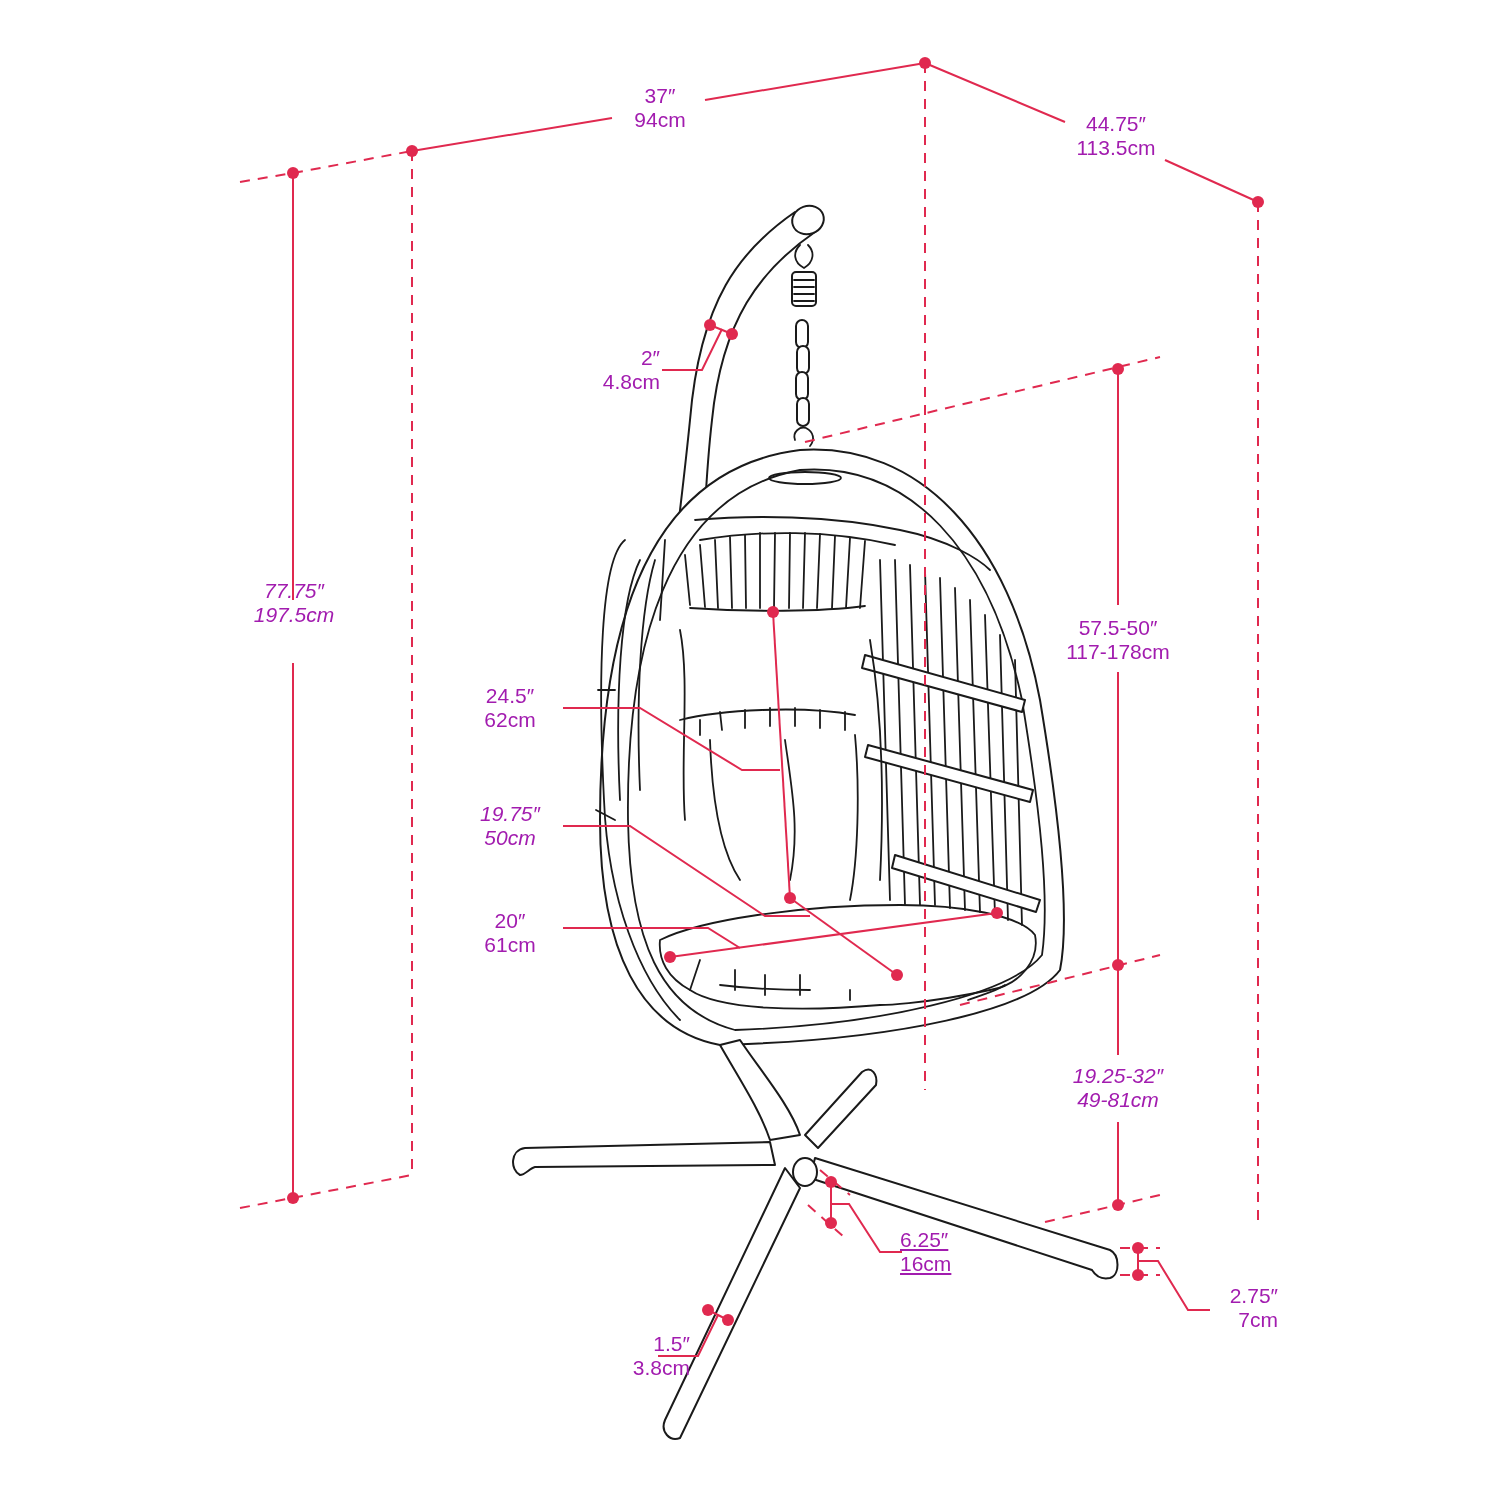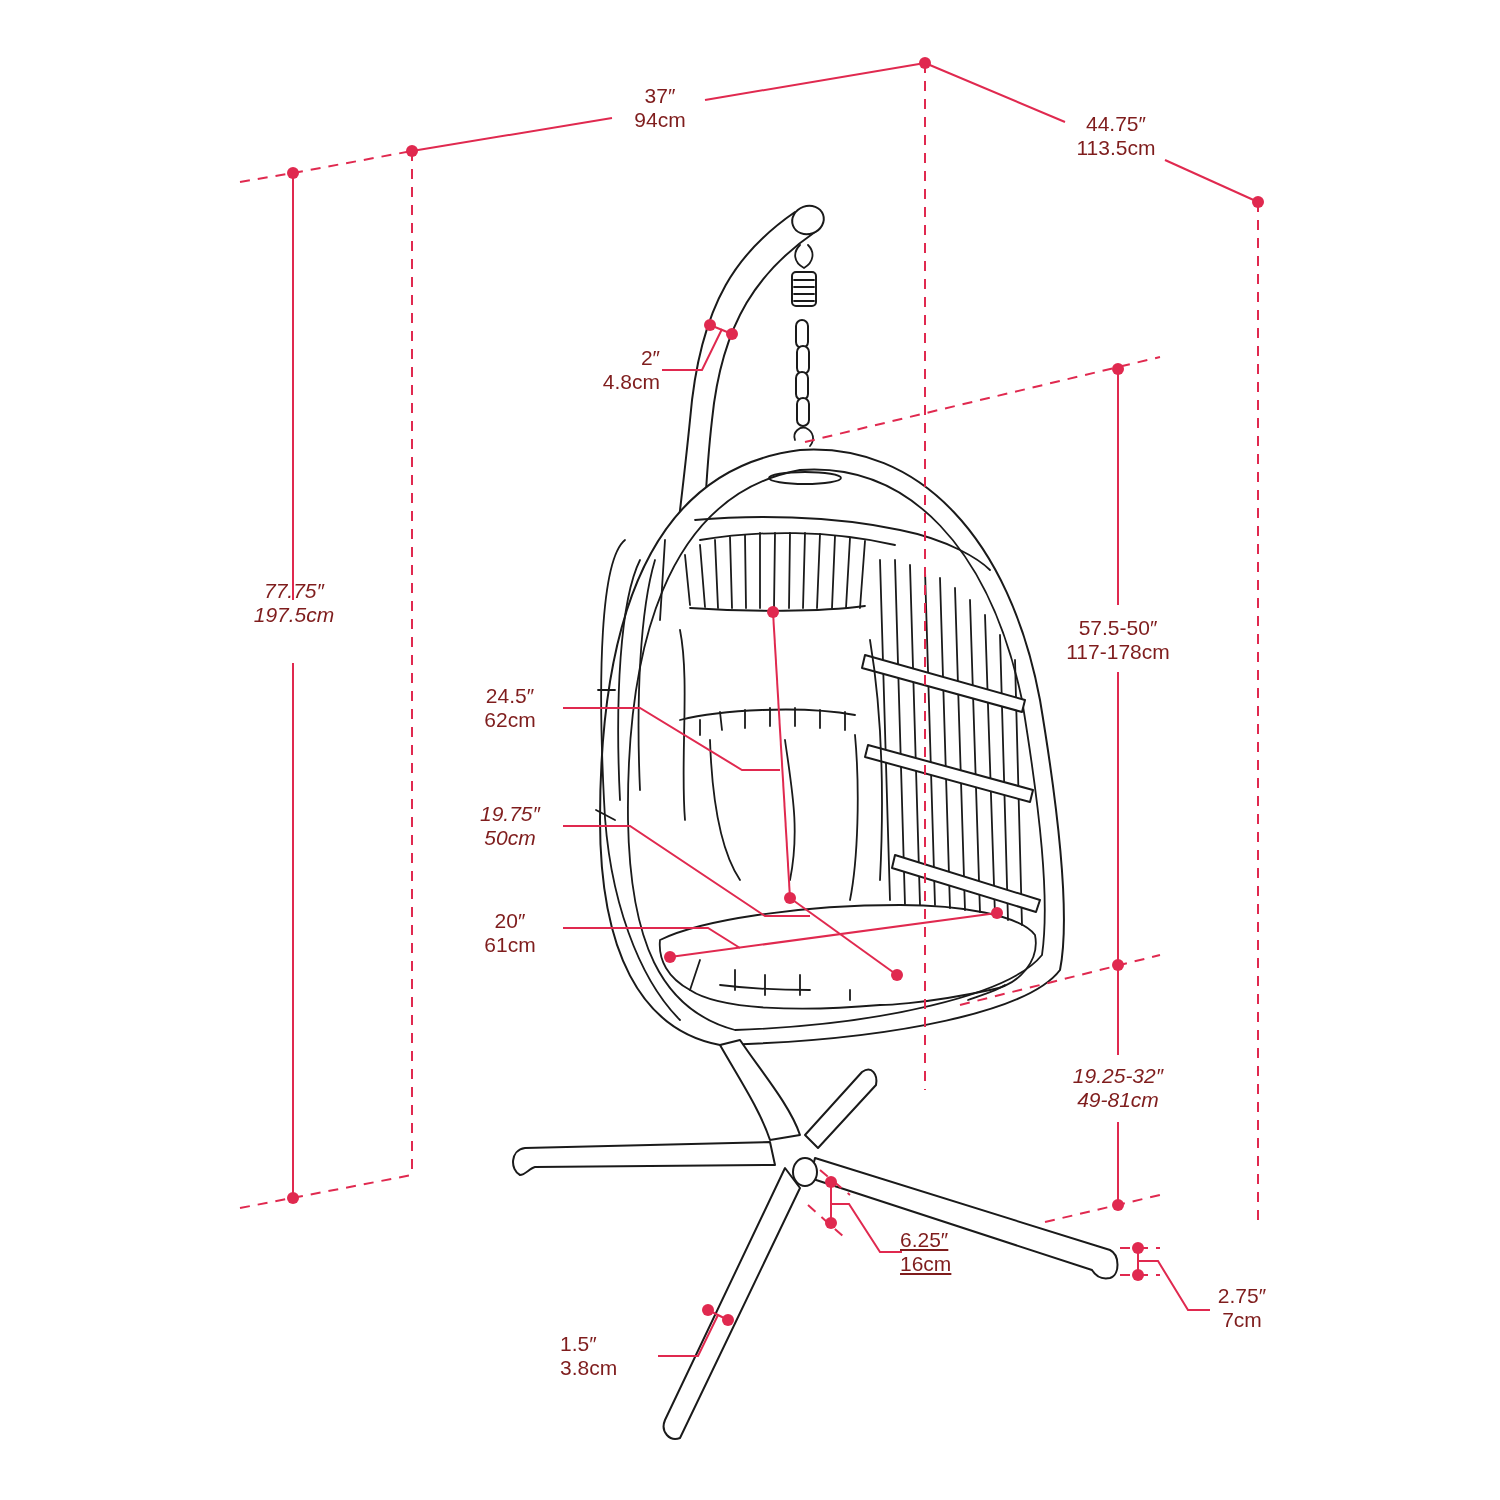--- a/index.html
+++ b/index.html
@@ -3,21 +3,21 @@
   <meta charset="utf-8">
   <style>
     html, body { margin: 0; padding: 0; background: #ffffff; }
     body { width: 1500px; height: 1500px; position: relative; overflow: hidden; font-family: "Liberation Sans", sans-serif; }
     #diagram { position: absolute; left: 0; top: 0; width: 1500px; height: 1500px; }
     .dim-line { stroke: #e0294f; stroke-width: 2; fill: none; }
     .dim-dash { stroke: #e0294f; stroke-width: 2; fill: none; stroke-dasharray: 10 8; }
     .dim-dot { fill: #e0294f; }
     .outline { stroke: #1a1a1a; stroke-width: 2; fill: #ffffff; stroke-linejoin: round; stroke-linecap: round; }
     .outline-nf { stroke: #1a1a1a; stroke-width: 1.8; fill: none; stroke-linecap: round; stroke-linejoin: round; }
-    .label { position: absolute; font-size: 21px; line-height: 24px; color: #7f1d1d; text-align: center; white-space: nowrap; background: transparent; }
+    .label { position: absolute; font-size: 21px; line-height: 24px; color: #a21caf; text-align: center; white-space: nowrap; background: transparent; }
     .label span { display: block; }
   </style>
 </head>
 <body>
 
 <svg id="diagram" viewBox="0 0 1500 1500" xmlns="http://www.w3.org/2000/svg">
 
   <g>
 
     <g>
@@ -243,21 +243,21 @@
 <div class="label" style="left:1050px; top:1064px; width:136px;font-style:italic;">
   <span>19.25-32″</span>
   <span>49-81cm</span>
 </div>
 
 <div class="label" style="left:900px; top:1228px; width:70px; text-align:left;text-decoration:underline;">
   <span>6.25″</span>
   <span>16cm</span>
 </div>
 
-<div class="label" style="left:1206px; top:1284px; width:72px;">
+<div class="label" style="left:1206px; top:1284px; width:72px;text-align:right;">
   <span>2.75″</span>
   <span>7cm</span>
 </div>
 
-<div class="label" style="left:560px; top:1332px; width:74px; text-align:left;">
+<div class="label" style="left:616px; top:1332px; width:74px; text-align:right;">
   <span>1.5″</span>
   <span>3.8cm</span>
 </div>
 
 </body></html>

